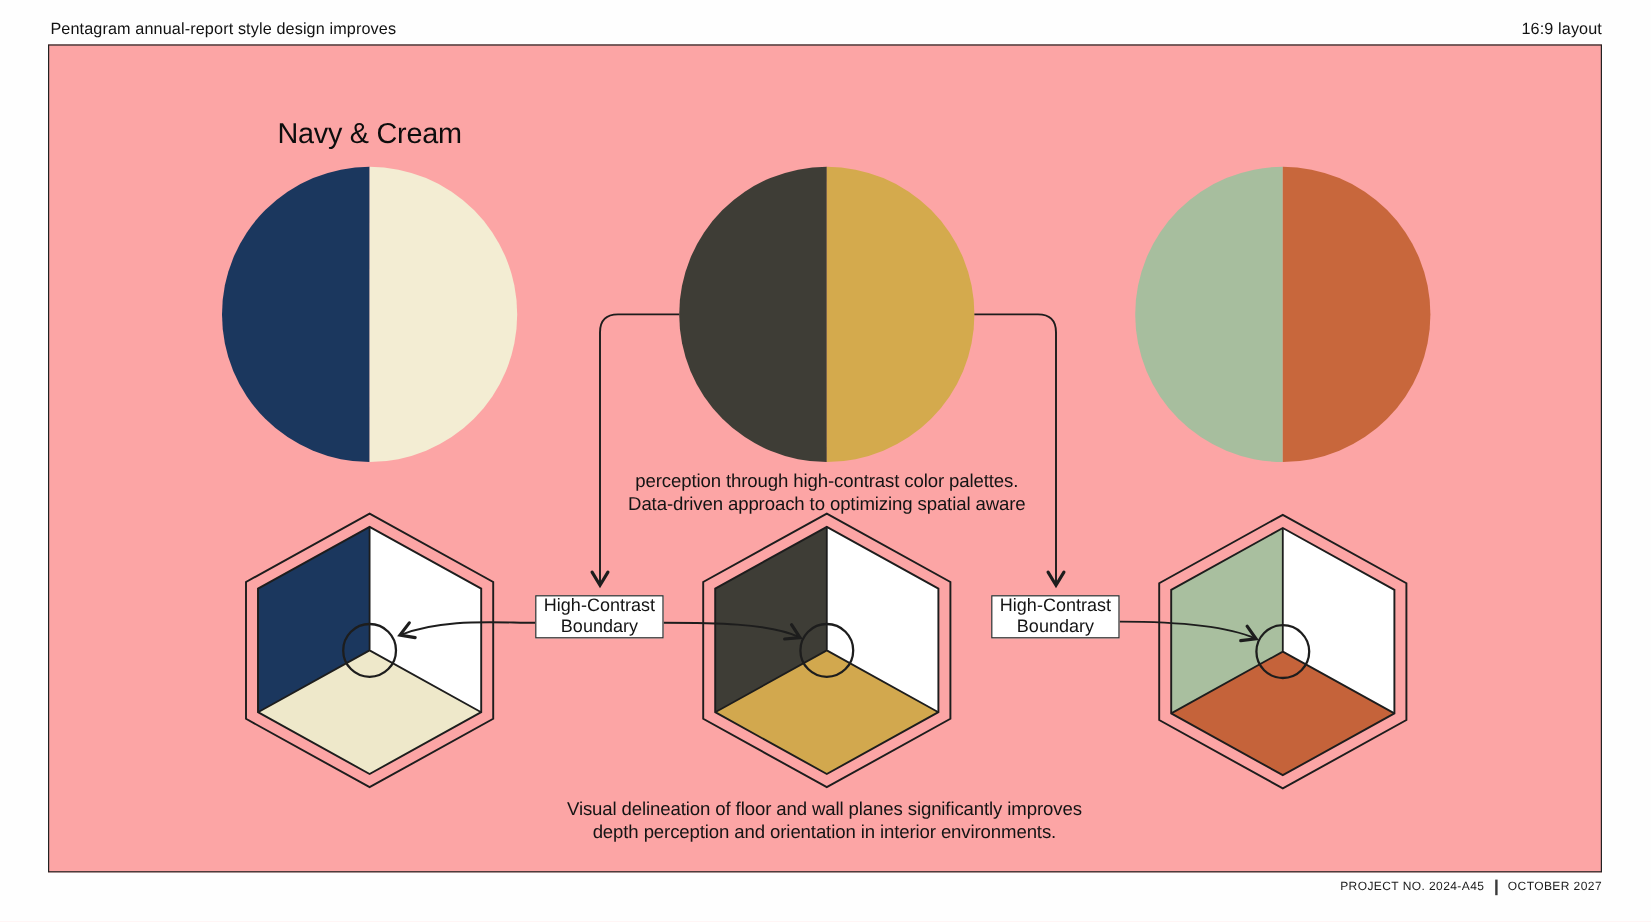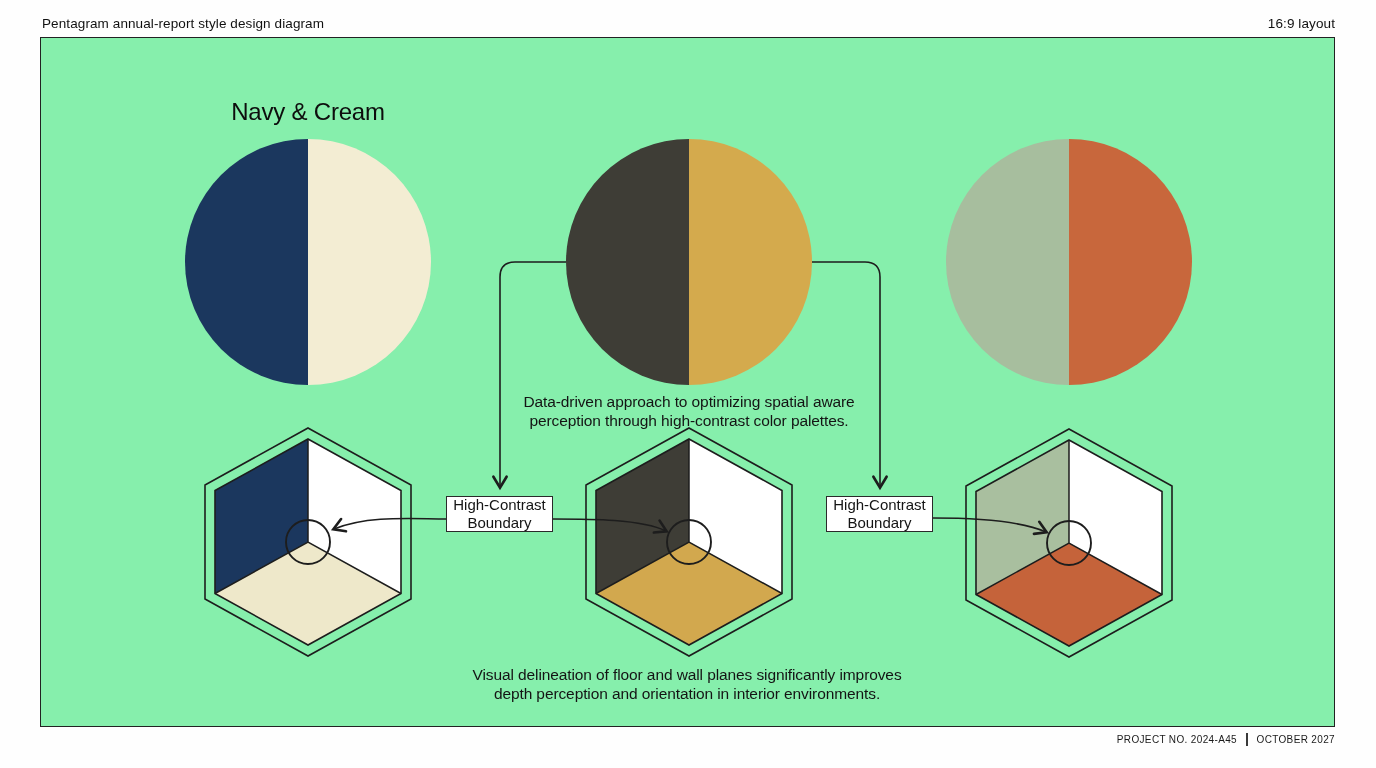--- a/index.html
+++ b/index.html
@@ -9,21 +9,21 @@
     font-family:"Liberation Sans", sans-serif;
   }
   .hdr-title{
     position:absolute;left:42px;top:16px;font-size:13.5px;letter-spacing:0.1px;color:#111;
   }
   .hdr-layout{
     position:absolute;right:41px;top:16px;font-size:13.5px;letter-spacing:0.1px;color:#111;text-align:right;margin-left:12px;
   }
   .frame{
     position:absolute;left:40px;top:37px;width:1295px;height:690px;
-    border:1px solid #222;background:#86efac;box-sizing:border-box;padding-left:19px;
+    border:1px solid #222;background:#fca5a5;box-sizing:border-box;padding-left:19px;
   }
   .frame svg{position:absolute;left:0;top:0;}
   .palette-title{
     position:absolute;top:60px;width:300px;height:32px;
     text-align:center;font-size:24px;font-weight:500;letter-spacing:-0.2px;color:#0d0d0d;
   }
   .pt-0{left:117px;} .pt-1{left:498px;} .pt-2{left:878px;}
   .caption{
     position:absolute;text-align:center;font-size:15.5px;line-height:19px;color:#141414;letter-spacing:-0.1px;
   }
@@ -40,21 +40,21 @@
     position:absolute;right:41px;top:733px;display:flex;align-items:center;gap:9px;
     font-size:10px;letter-spacing:0.35px;color:#1a1a1a;padding-left:24px;
   }
   .ftr-divider{width:1.5px;height:13px;background:#3a3a3a;}
 </style>
 </head>
 <body>
 
 <div class="canvas">
 
-  <div class="hdr-title">Pentagram annual-report style design diagram</div>
+  <div class="hdr-title">Pentagram annual-report style design improves</div>
   <div class="hdr-layout">16:9 layout</div>
 
   <div class="frame">
 
     <svg width="1295" height="690" viewBox="0 0 1295 690">
       <defs>
         <marker id="arrowV" viewBox="0 0 12 12" refX="9" refY="6" markerWidth="11" markerHeight="11" orient="auto-start-reverse">
           <path d="M2,1.5 L9.5,6 L2,10.5" fill="none" stroke="#1d1d1d" stroke-width="1.8" stroke-linecap="round"></path>
         </marker>
         <g id="room-lines" fill="none" stroke="#1d1d1d">
@@ -102,22 +102,22 @@
         <path d="M 771 224 H 824 Q 839 224 839 239 V 449" marker-end="url(#arrowV)"></path>
         <path d="M 405 481 C 372 481 328 477 293 491" marker-end="url(#arrowV)"></path>
         <path d="M 512 481 C 550 481 600 481 625 493" marker-end="url(#arrowV)"></path>
         <path d="M 892 480 C 935 480 980 483 1005 494" marker-end="url(#arrowV)"></path>
       </g>
     </svg>
 
     <div class="palette-title pt-0">Navy &amp; Cream</div>
 
     <div class="caption caption-middle">
+      <div>perception through high-contrast color palettes.</div>
       <div>Data-driven approach to optimizing spatial aware</div>
-      <div>perception through high-contrast color palettes.</div>
     </div>
 
     <div class="boundary-box bb-left">
       <div>High-Contrast</div>
       <div>Boundary</div>
     </div>
     <div class="boundary-box bb-right">
       <div>High-Contrast</div>
       <div>Boundary</div>
     </div>

